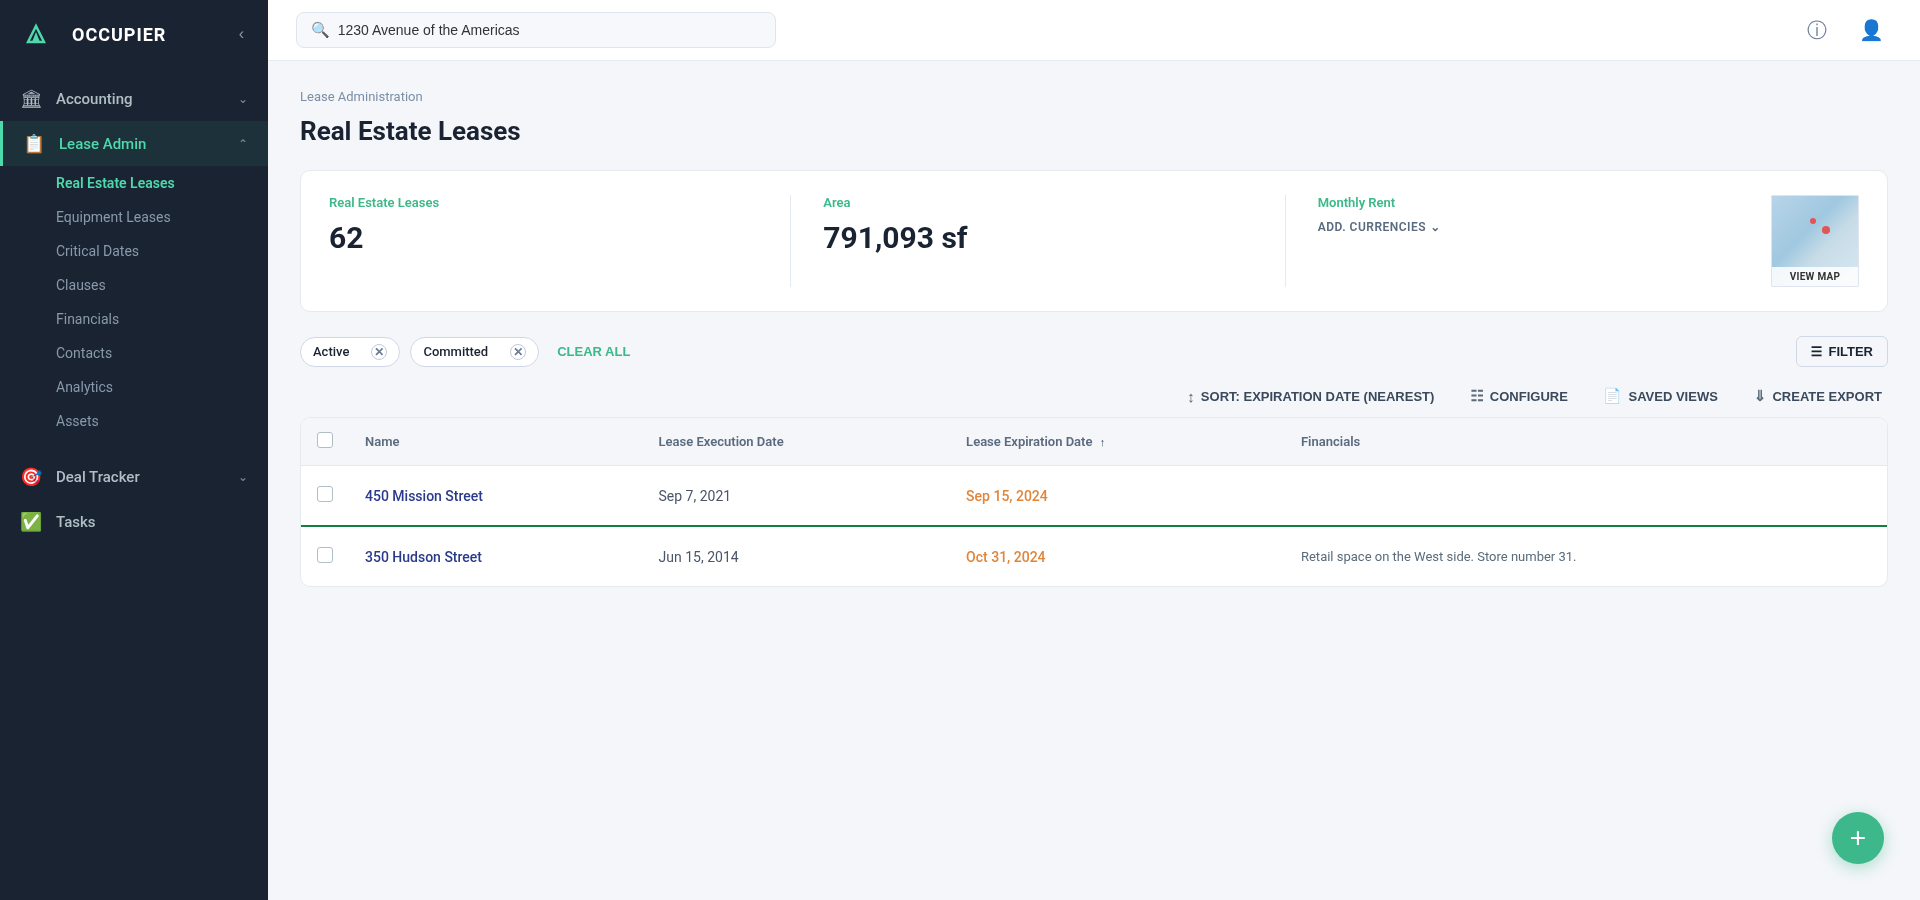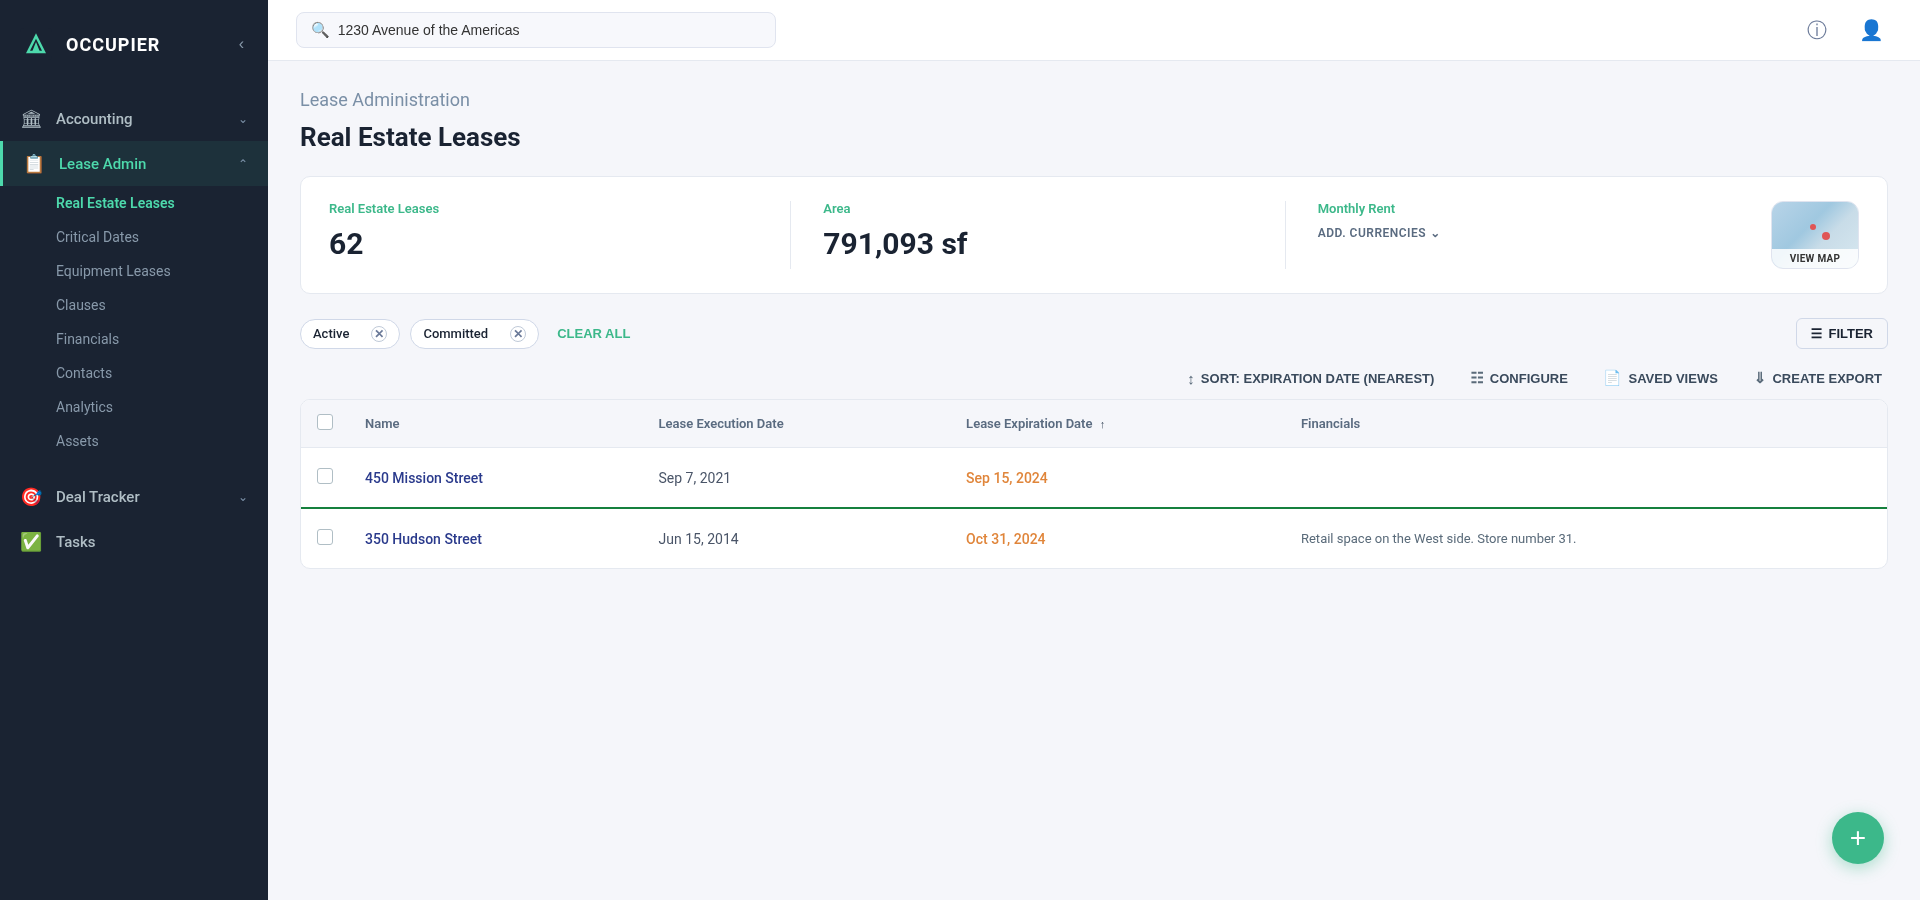--- a/index.html
+++ b/index.html
@@ -12,22 +12,22 @@
       background: #1a2332;
       color: #fff;
       display: flex;
       flex-direction: column;
       height: 900px;
       overflow-y: auto;
     }
     .sidebar-logo {
       display: flex;
       align-items: center;
-      padding: 28px 20px;
-      gap: 14px;
+      padding: 18px 20px;
+      gap: 20px;
     }
     .logo-icon {
       width: 32px;
       height: 32px;
     }
     .logo-text {
       font-size: 18px;
       font-weight: 700;
       color: #fff;
       letter-spacing: 1px;
@@ -125,21 +125,21 @@
       border-radius: 50%;
     }
 
     
     .page-content {
       flex: 1;
       overflow-y: auto;
       padding: 28px 32px;
     }
     .breadcrumb {
-      font-size: 18px;
+      font-size: 13px;
       color: #7a8fa6;
       margin-bottom: 12px;
     }
     .page-title {
       font-size: 26px;
       font-weight: 700;
       color: #1a2332;
       margin-bottom: 24px;
     }
 
@@ -183,22 +183,22 @@
       align-items: center;
       gap: 4px;
       font-size: 12px;
       color: #5a6b80;
       cursor: pointer;
       font-weight: 600;
       letter-spacing: 0.5px;
     }
     .map-thumbnail {
       width: 88px;
-      height: 68px;
-      border-radius: 12px;
+      height: 92px;
+      border-radius: 1px;
       overflow: hidden;
       position: relative;
       cursor: pointer;
       border: 1px solid #e0e4ef;
     }
     .map-bg {
       width: 100%;
       height: 100%;
       background: linear-gradient(135deg, #b8d4e8 0%, #a0c8e0 40%, #c8dce8 60%, #d8e8f0 100%);
       display: flex;
@@ -411,24 +411,24 @@
       <span class="nav-icon">📋</span>
       <span class="nav-label">Lease Admin</span>
       <span class="chevron">⌃</span>
     </div>
 
     <div class="nav-sub">
       <div class="nav-sub-item active">
         <span>Real Estate Leases</span>
       </div>
       <div class="nav-sub-item">
+        <span>Equipment Leases</span>
+      </div>
+      <div class="nav-sub-item">
         <span>Critical Dates</span>
-      </div>
-      <div class="nav-sub-item">
-        <span>Equipment Leases</span>
       </div>
       <div class="nav-sub-item">
         <span>Clauses</span>
       </div>
       <div class="nav-sub-item">
         <span>Financials</span>
       </div>
       <div class="nav-sub-item">
         <span>Contacts</span>
       </div>

